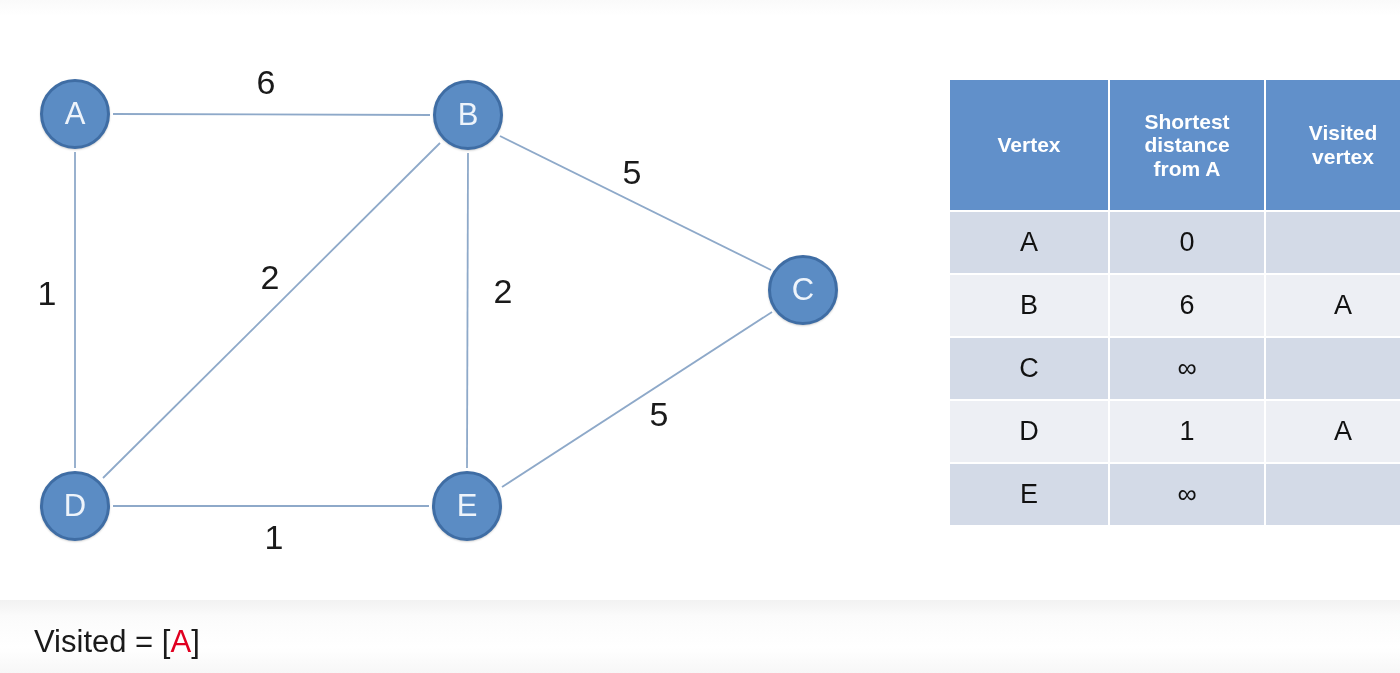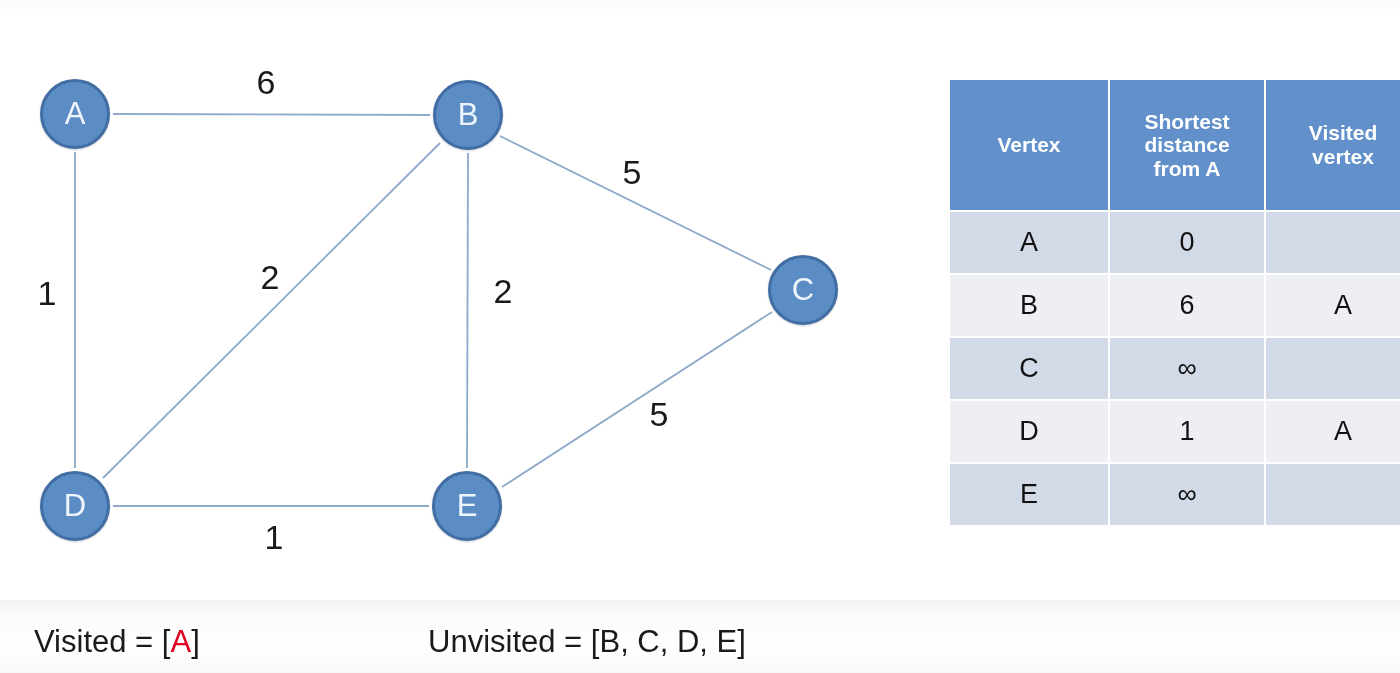--- a/index.html
+++ b/index.html
@@ -216,18 +216,15 @@
           <td></td>
         </tr>
       </tbody>
     </table>
   </div>
 
   <div id="footer">
     <div class="footer-text" id="visited-text">
       <span>Visited = [</span><span class="hl-red">A</span><span>]</span>
     </div>
-    <div class="footer-text" id="unvisited-text">
-      <span>Unvisited = [</span><span>B, C, D, E</span><span>]</span>
-    </div>
   </div>
 
 </div>
 
 </body></html>

